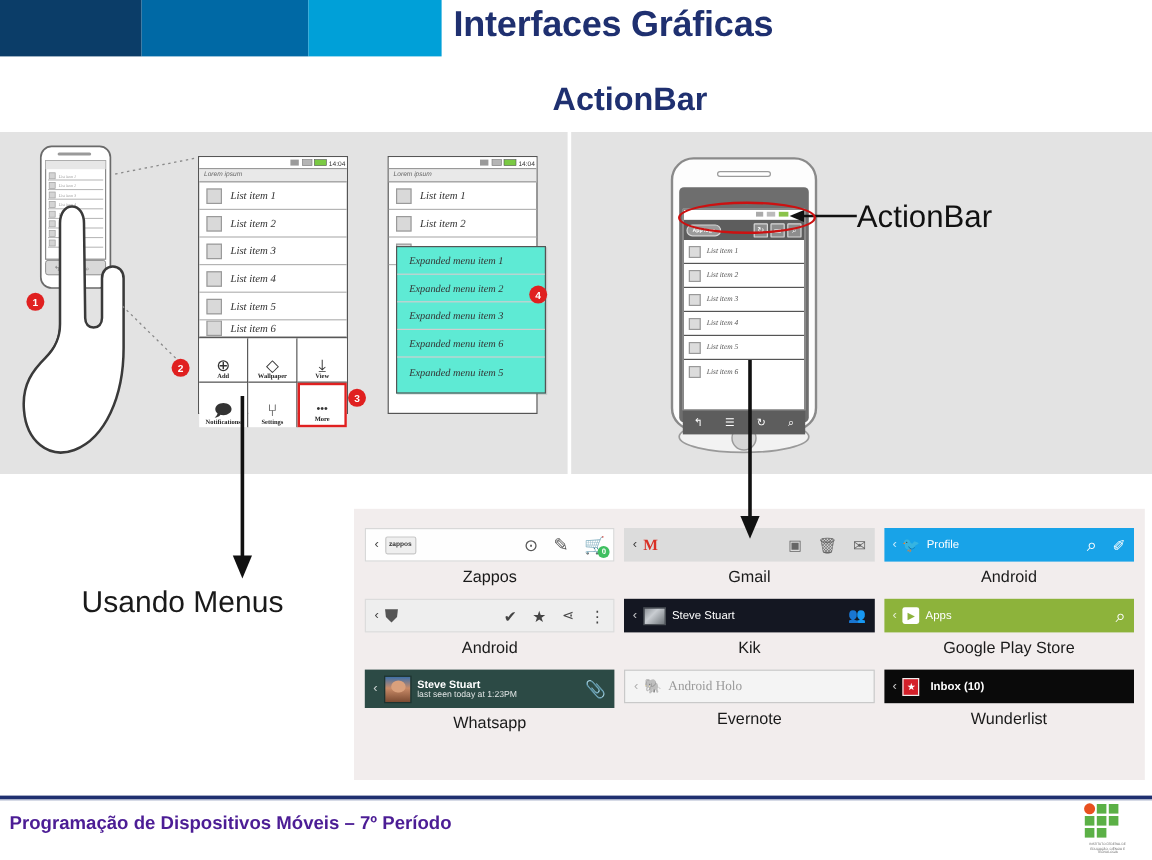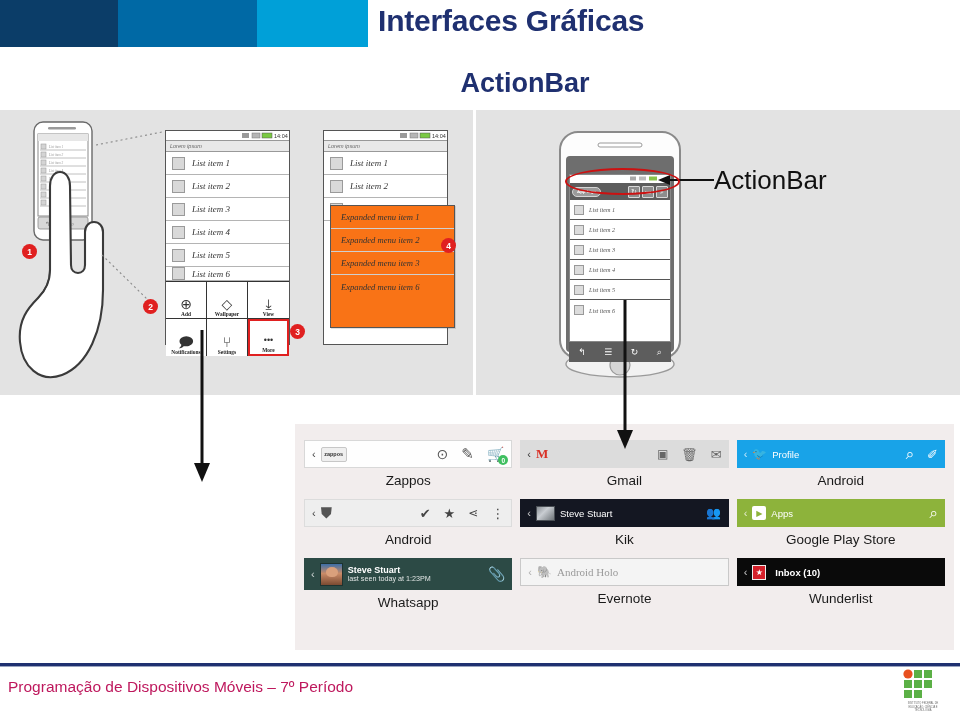--- a/index.html
+++ b/index.html
@@ -65,21 +65,21 @@
     height: 37px; border-right: 1.4px solid #333; border-bottom: 1.4px solid #333;
     display: flex; flex-direction: column; align-items: center; justify-content: flex-end;
     padding-bottom: 1px; position: relative; background: #fff;
   }
   .gm-cell:nth-child(3n) { border-right: none; }
   .gm-cell.hl { border: 2.4px solid #e02020; }
   .gm-ico { font-size: 14px; line-height: 14px; color: #333; }
   .gm-txt { font-size: 5.4px; color: #222; font-weight: bold; font-family: "Liberation Serif", serif; }
 
   .popup {
-    position: absolute; background: #f97316; border: 1.4px solid #555;
+    position: absolute; background: #5eead4; border: 1.4px solid #555;
     box-shadow: 1px 1px 0 rgba(0,0,0,.12);
   }
   .pop-row {
     height: 23px; display: flex; align-items: center; padding-left: 10px;
     border-bottom: 1px solid #cfcfcf; font-size: 8.6px; color: #333;
     font-style: italic; font-family: "Liberation Serif", serif;
   }
   .pop-row:last-child { border-bottom: none; }
 
   
@@ -214,21 +214,21 @@
   .usando {
     position: absolute; left: 68px; top: 488px;
     font-size: 25px; color: #1a1a1a;
   }
 
   
   .footer-rule { position: absolute; left: 0; top: 663px; width: 960px; height: 3px; background: #1f3070; }
   .footer-rule2{ position: absolute; left: 0; top: 666px; width: 960px; height: 1px; background: #9aa4c0; }
   .footer-txt {
     position: absolute; left: 8px; top: 678px;
-    font-size: 15.5px; font-weight: normal; color: #be185d;
+    font-size: 15.5px; font-weight: bold; color: #4c1d95;
   }
   .if-logo { position: absolute; left: 901px; top: 669px; width: 44px; height: 44px; }
   .if-sub {
     position: absolute; left: 901px; top: 702px; width: 44px;
     font-size: 2.6px; color: #6b6b6b; text-align: center; line-height: 1.35;
   }
 </style>
 </head>
 <body>
 
@@ -401,20 +401,21 @@
             <span class="wf-lbl">List item 3</span>
           </div>
         </div>
       </div>
 
       <div class="popup" style="left:330px; top:95px; width:125px; height:123px;">
         <div class="pop-row">Expanded menu item 1</div>
         <div class="pop-row">Expanded menu item 2</div>
         <div class="pop-row">Expanded menu item 3</div>
         <div class="pop-row">Expanded menu item 6</div>
+        <div class="pop-row">Expanded menu item 5</div>
       </div>
 
       <div class="badge" style="left:441px; top:128px;">4</div>
     </div>
 
     <div class="panel-right">
 
       <div class="big-phone">
         <svg width="128" height="252" viewBox="0 0 128 252" style="position:absolute;left:0;top:0">
           <rect x="4" y="4" width="120" height="226" rx="18" fill="#fdfdfd" stroke="#8a8a8a" stroke-width="2"></rect>
@@ -486,20 +487,21 @@
 
   <svg class="varrow" style="left:190px; top:330px;" width="24" height="155">
     <line x1="12" y1="0" x2="12" y2="136" stroke="#111" stroke-width="3"></line>
     <polygon points="12,152 4,133 20,133" fill="#111"></polygon>
   </svg>
   <svg class="varrow" style="left:613px; top:300px;" width="24" height="152">
     <line x1="12" y1="0" x2="12" y2="133" stroke="#111" stroke-width="3"></line>
     <polygon points="12,149 4,130 20,130" fill="#111"></polygon>
   </svg>
 
+  <div class="usando">Usando Menus</div>
 
   <div class="showcase">
     <div class="sc-grid">
 
       <div class="sc-cell">
         <div class="sc-bar bar-zappos">
           <span class="sc-back">‹</span>
           <span class="zappos-logo">zappos</span>
           <span class="sc-spacer"></span>
           <span class="sc-acts">

